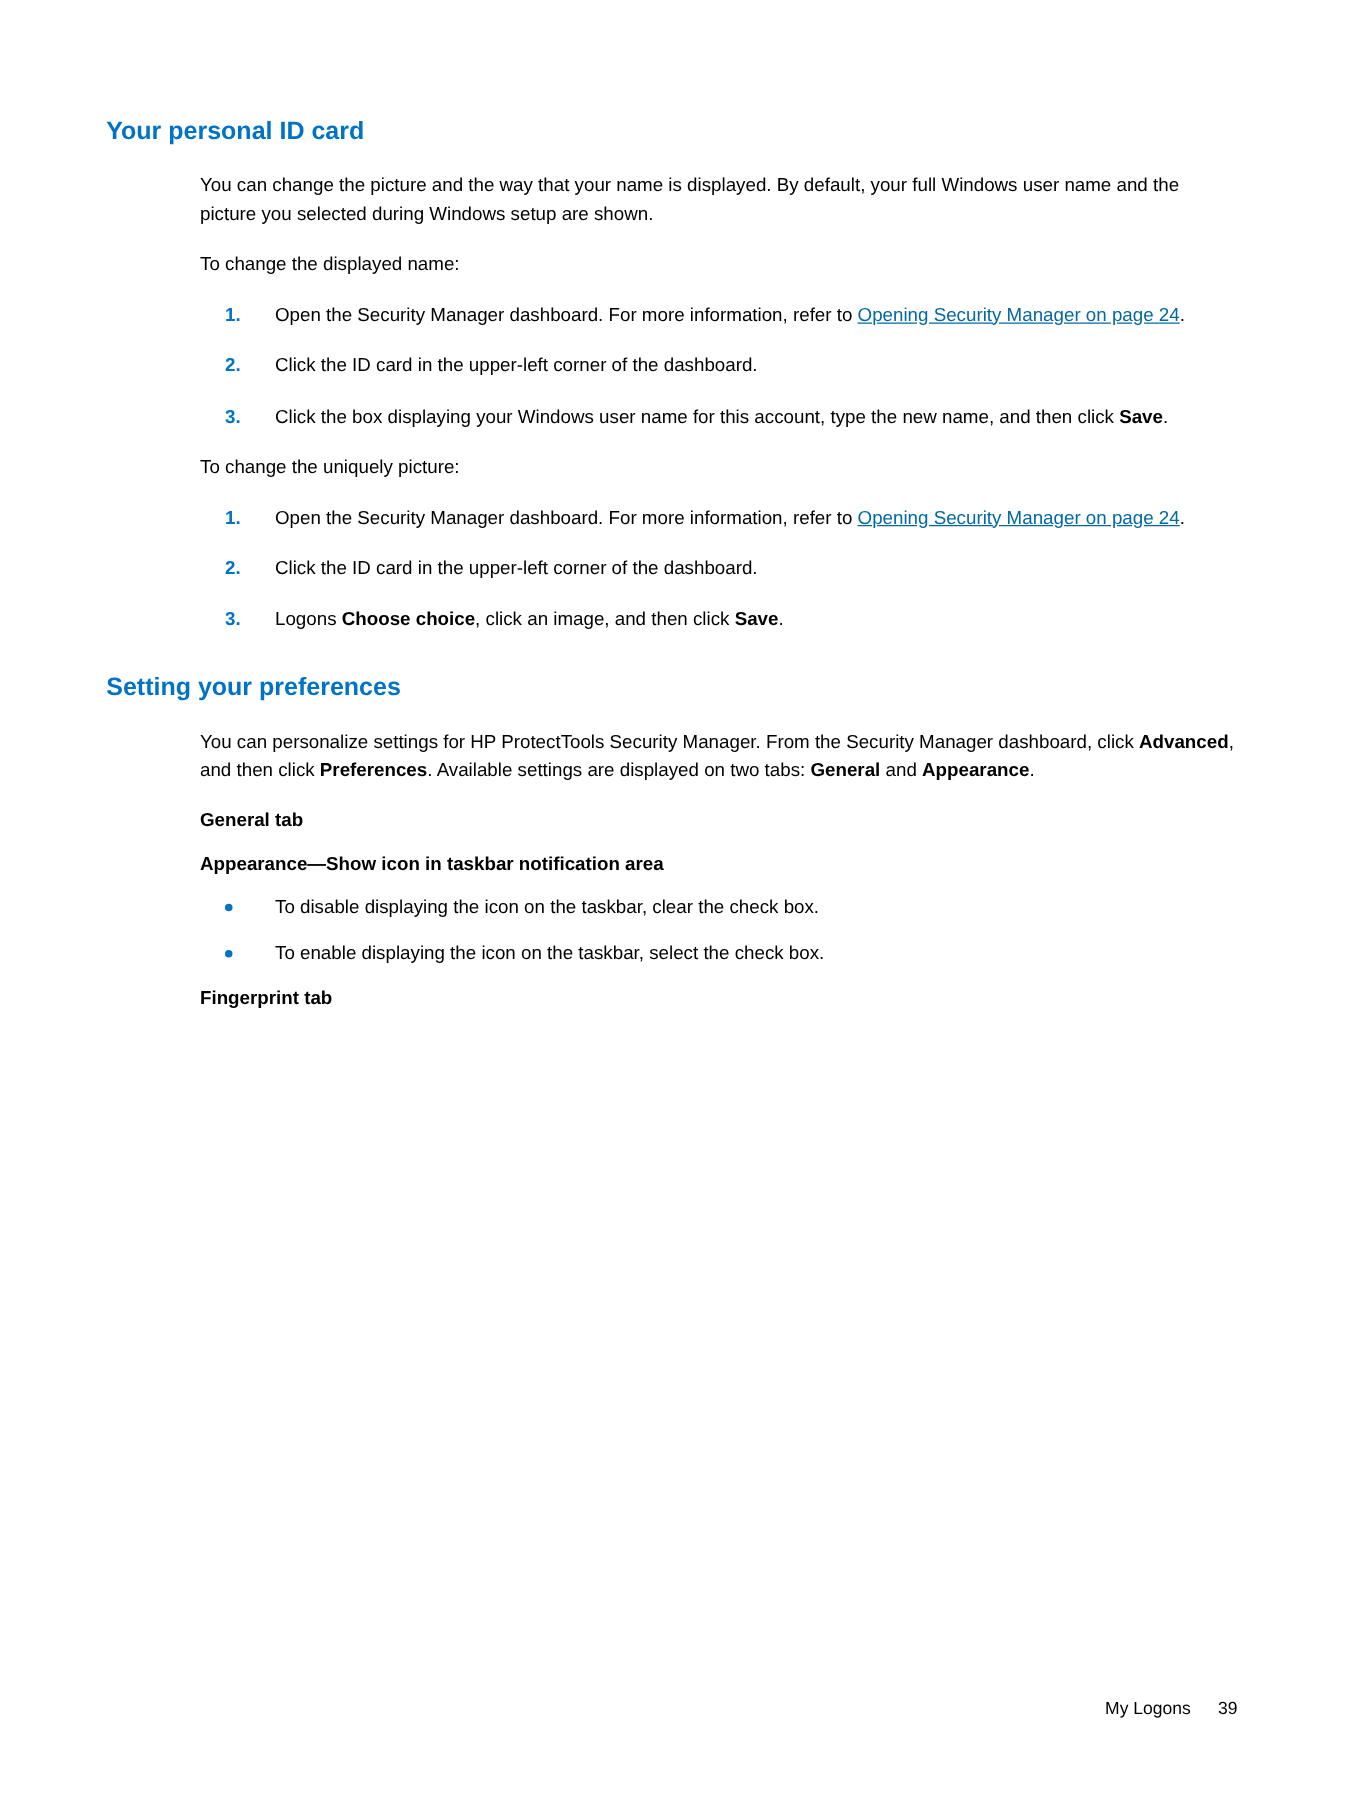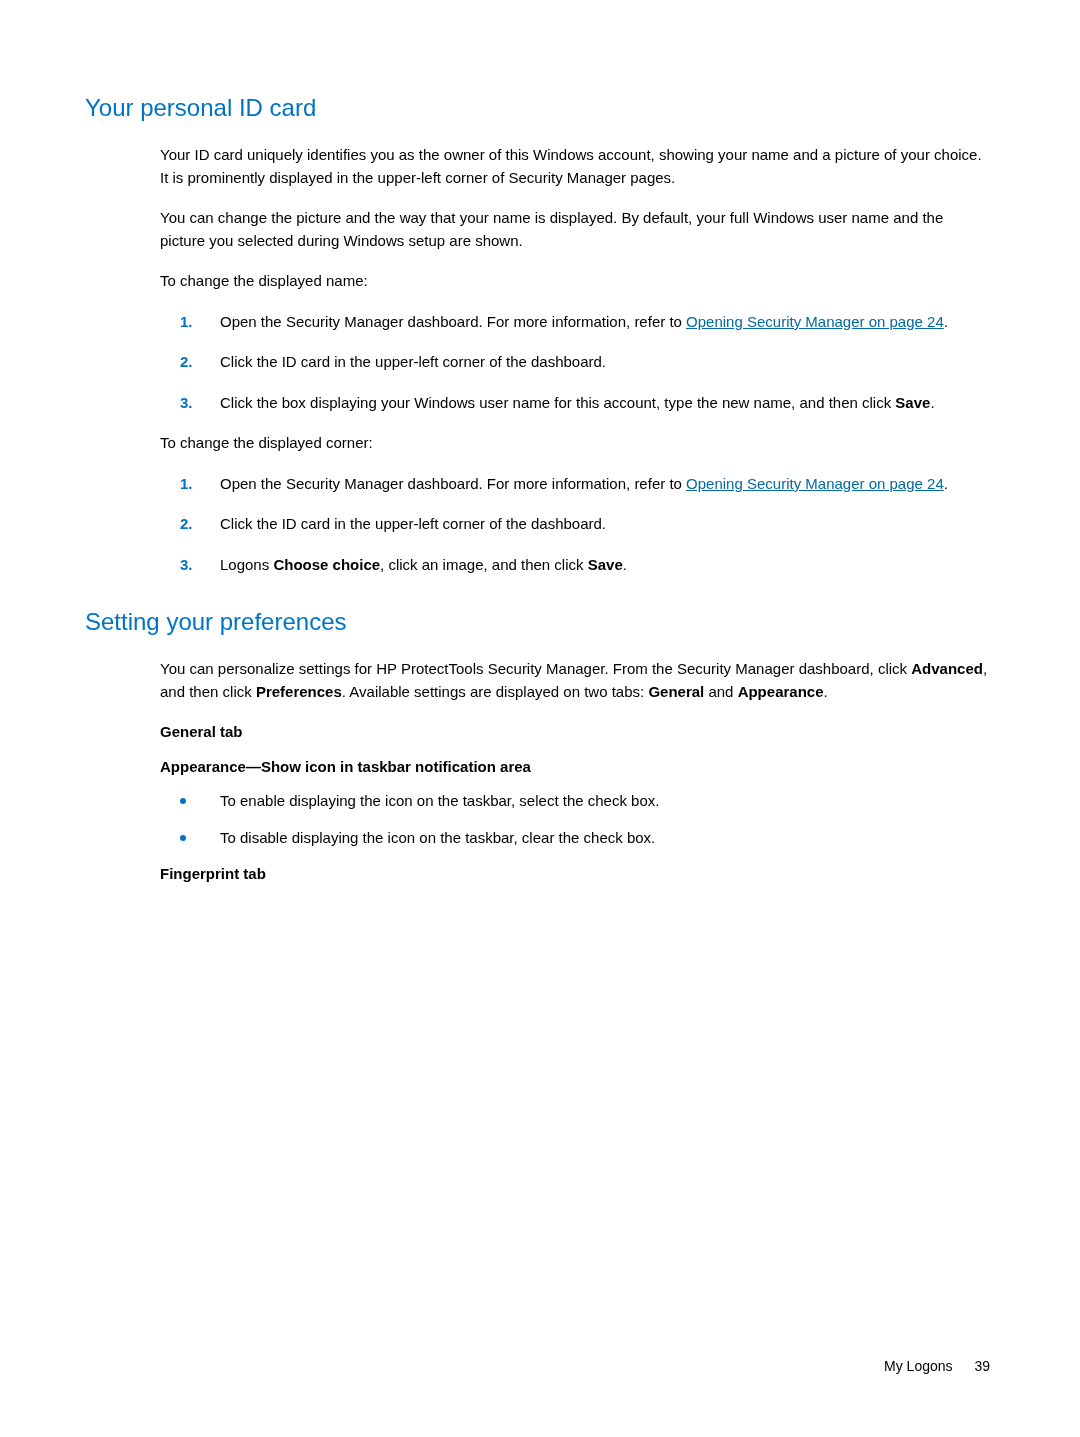--- a/index.html
+++ b/index.html
@@ -13,22 +13,22 @@
       line-height: 1.5;
       color: #000;
       background: #fff;
       width: 1080px;
       height: 1437px;
       padding: 90px 90px 60px 85px;
       position: relative;
     }
     .heading1 {
       color: #0073c6;
-      font-size: 24px;
-      font-weight: normal;
+      font-size: 20px;
+      font-weight: bold;
       margin-bottom: 18px;
     }
     .content-block {
       margin-left: 75px;
     }
     .para {
       margin-bottom: 18px;
     }
     .ordered-list {
       list-style: none;
@@ -90,40 +90,39 @@
     .section-gap {
       margin-top: 28px;
     }
   </style>
 </head>
 <body>
 
 <h2 class="heading1">Your personal ID card</h2>
 
 <div class="content-block">
-  <p class="para">Your ID card uniquely identifies you as the owner of this Windows account, showing your name and a picture of your choice. It is prominently displayed in the upper-left corner of Security Manager pages.</p>
   <p class="para">You can change the picture and the way that your name is displayed. By default, your full Windows user name and the picture you selected during Windows setup are shown.</p>
   <p class="para">To change the displayed name:</p>
 
   <ol class="ordered-list">
     <li>
       <span class="num">1.</span>
       <span>Open the Security Manager dashboard. For more information, refer to </span><a class="link">Opening Security Manager on page 24</a><span>.</span>
     </li>
     <li>
       <span class="num">2.</span>
       <span>Click the ID card in the upper-left corner of the dashboard.</span>
     </li>
     <li>
       <span class="num">3.</span>
       <span>Click the box displaying your Windows user name for this account, type the new name, and then click </span><span class="bold">Save</span><span>.</span>
     </li>
   </ol>
 
-  <p class="para">To change the displayed corner:</p>
+  <p class="para">To change the uniquely picture:</p>
 
   <ol class="ordered-list">
     <li>
       <span class="num">1.</span>
       <span>Open the Security Manager dashboard. For more information, refer to </span><a class="link">Opening Security Manager on page 24</a><span>.</span>
     </li>
     <li>
       <span class="num">2.</span>
       <span>Click the ID card in the upper-left corner of the dashboard.</span>
     </li>
@@ -143,25 +142,25 @@
 
   <p class="subhead">General tab</p>
 
   <p class="subhead">
     <span class="bold">Appearance</span><span>—</span><span class="bold">Show icon in taskbar notification area</span>
   </p>
 
   <ul class="bullet-list">
     <li>
       <span class="bullet"></span>
-      <span>To enable displaying the icon on the taskbar, select the check box.</span>
+      <span>To disable displaying the icon on the taskbar, clear the check box.</span>
     </li>
     <li>
       <span class="bullet"></span>
-      <span>To disable displaying the icon on the taskbar, clear the check box.</span>
+      <span>To enable displaying the icon on the taskbar, select the check box.</span>
     </li>
   </ul>
 
   <p class="subhead">Fingerprint tab</p>
 </div>
 
 <div class="footer">
   <span class="footer-text">My Logons</span>
   <span>39</span>
 </div>

